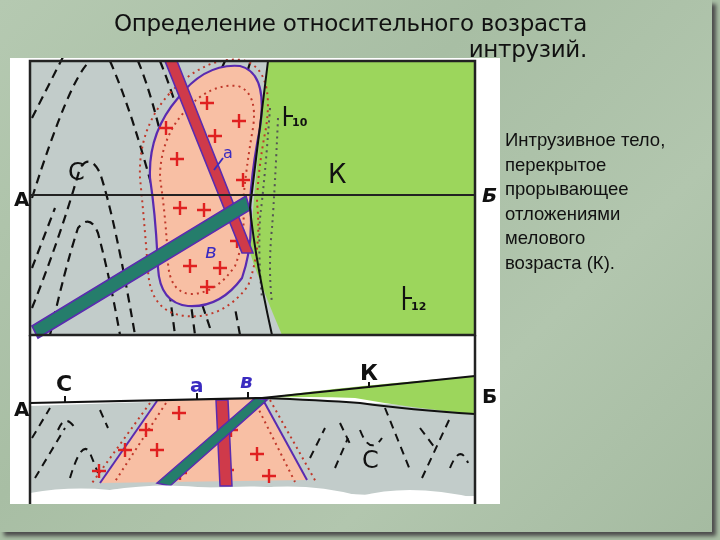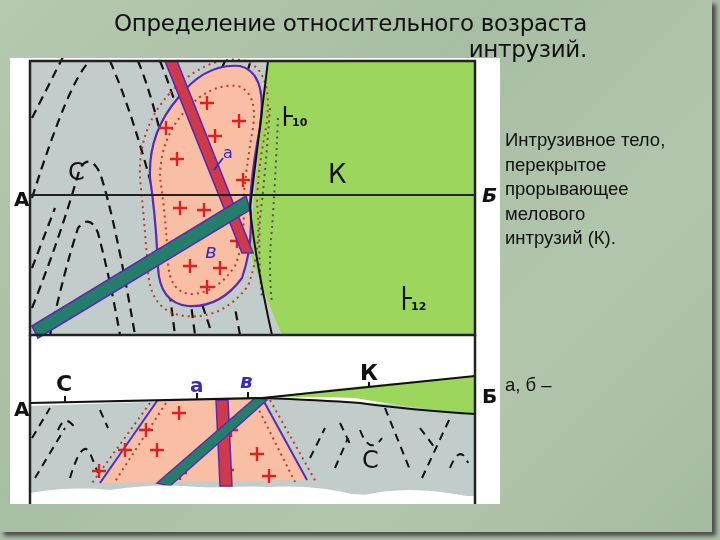--- a/index.html
+++ b/index.html
@@ -176,20 +176,20 @@
       </g>
 
       <path d="M213,100 L204,112" stroke="#3a2bc0" stroke-width="1.8"></path>
     </svg>
   </div>
 
   <div class="caption one">
     <div>Интрузивное тело,</div>
     <div>перекрытое</div>
     <div>прорывающее</div>
+    <div>отложениями</div>
     <div>мелового</div>
-    <div>интрузий (К).</div>
+    <div>возраста (К).</div>
   </div>
 
   <div class="caption two">
-    <div>а, б –</div>
   </div>
 </div>
 
 </body></html>

